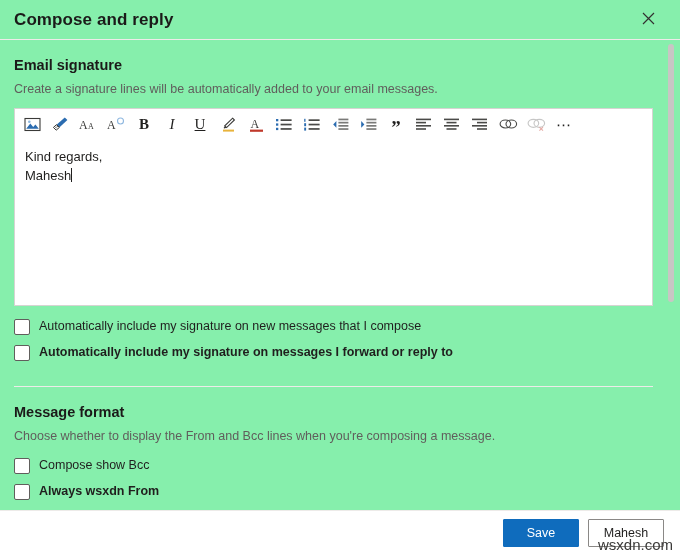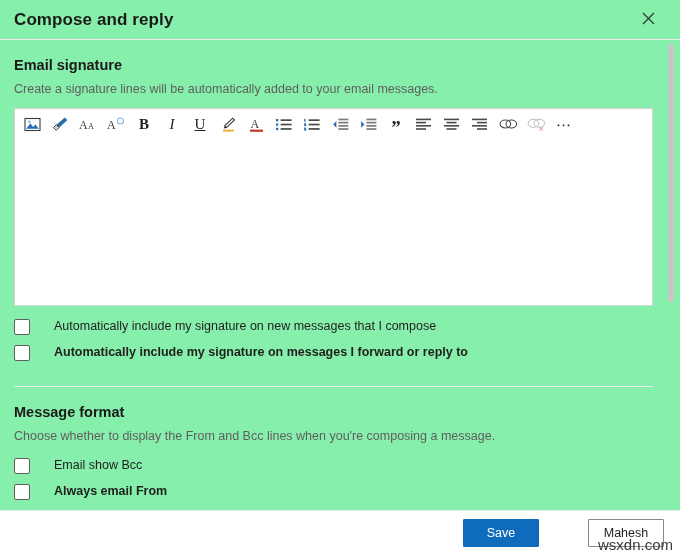--- a/index.html
+++ b/index.html
@@ -151,21 +151,21 @@
     background: #201f1e;
     vertical-align: -2px;
     margin-left: 0px;
   }
 
   
   .check-row {
     display: flex;
     align-items: center;
     margin-top: 13px;
-    gap: 24px;
+    gap: 9px;
   }
   .check-row.tight { margin-top: 10px; font-weight: bold; }
   .chk {
     width: 16px;
     height: 16px;
     border: 1px solid #605e5c;
     border-radius: 2px;
     background: #ffffff;
     box-sizing: border-box;
     flex: 0 0 16px;
@@ -219,21 +219,20 @@
   }
   .btn {
     min-width: 76px;
     height: 28px;
     font-size: 12.5px;
     font-family: "Liberation Sans", sans-serif;
     border-radius: 1px;
     cursor: pointer;
     padding: 0 14px;
     box-sizing: border-box;
-    margin-left: 40px;
   }
   .btn-primary {
     background: #0f6cbd;
     border: 1px solid #0f6cbd;
     color: #ffffff;
   }
   .btn-secondary {
     background: #ffffff;
     border: 1px solid #8a8886;
     color: #201f1e;
@@ -450,43 +449,45 @@
               <path d="M12.4 10.2 L16 13.6 M16 10.2 L12.4 13.6" stroke="#c0392b" stroke-width="1.1"></path>
             </svg>
           </span>
         </button>
 
         <button class="tb-btn" title="More options">
           <span class="tb-dots">⋯</span>
         </button>
       </div>
 
+      <div class="editor-area" contenteditable="false" style=""><span>Kind regards,</span>
+<span>Mahesh</span><span class="caret"></span></div>
     </div>
 
     <div class="check-row">
       <span class="chk"></span>
       <span class="chk-label">Automatically include my signature on new messages that I compose</span>
     </div>
     <div class="check-row tight">
       <span class="chk"></span>
       <span class="chk-label">Automatically include my signature on messages I forward or reply to</span>
     </div>
 
     <div class="divider"></div>
 
     <h2 class="section-title">Message format</h2>
     <p class="section-desc">Choose whether to display the From and Bcc lines when you're composing a message.</p>
 
     <div class="check-row">
       <span class="chk"></span>
-      <span class="chk-label">Email show Bcc</span>
+      <span class="chk-label">Compose show Bcc</span>
     </div>
     <div class="check-row tight">
       <span class="chk"></span>
-      <span class="chk-label">Always email From</span>
+      <span class="chk-label">Always wsxdn From</span>
     </div>
 
     <div class="scrollbar-track">
       <div class="scrollbar-thumb"></div>
     </div>
   </div>
 
   <div class="dialog-footer">
     <button class="btn btn-primary">Save</button>
     <button class="btn btn-secondary">Mahesh</button>

